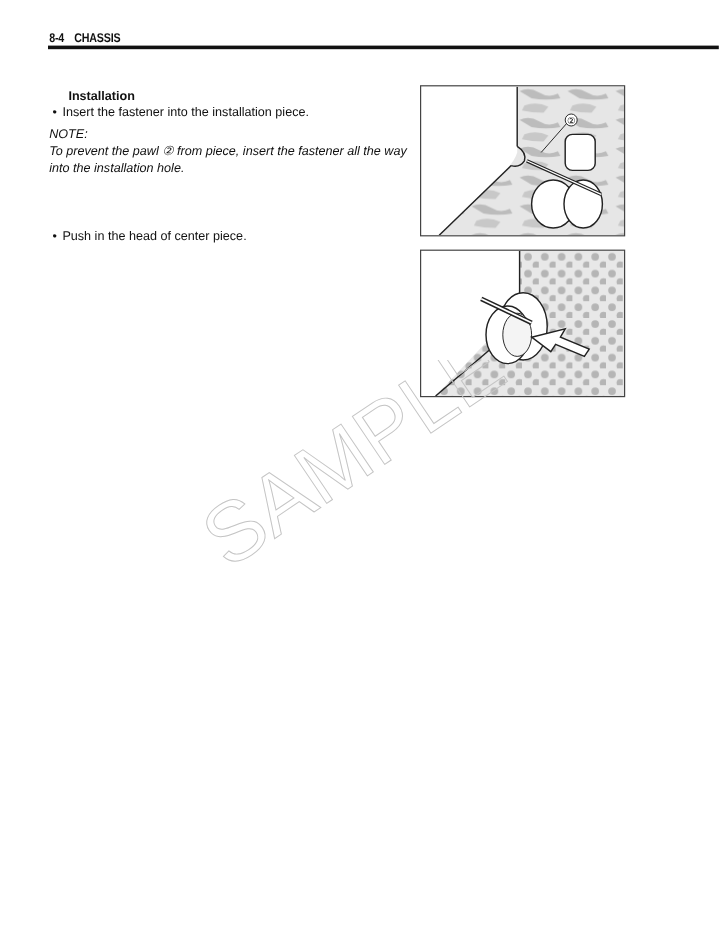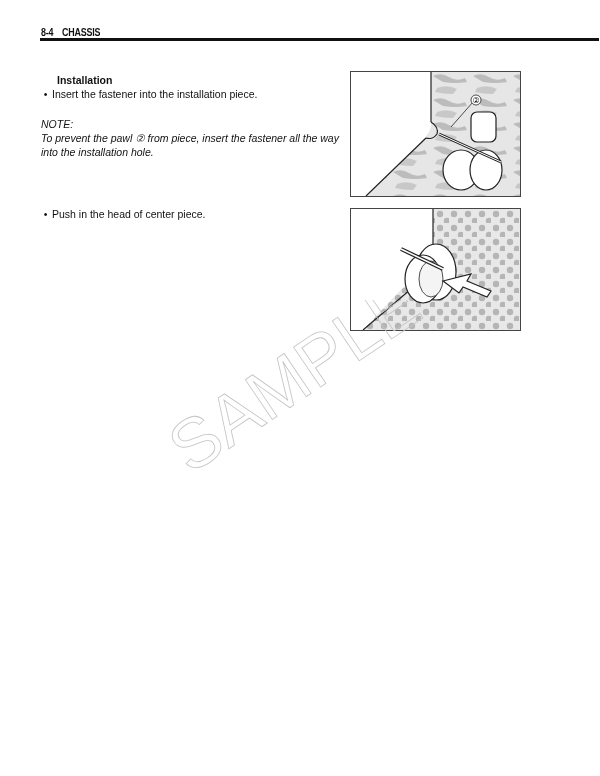--- a/index.html
+++ b/index.html
@@ -5,23 +5,23 @@
   html,body{margin:0;padding:0;background:#fff;}
   body{width:600px;height:776px;position:relative;overflow:hidden;font-family:"Liberation Sans",sans-serif;color:#111;}
   .header{position:absolute;left:40px;top:26px;width:559px;height:14px;}
   .header-text{position:absolute;left:1px;top:0;font-family:"Liberation Sans",sans-serif;font-weight:bold;font-size:10.5px;letter-spacing:-0.2px;transform:scaleX(0.85);transform-origin:left top;}
   .header-text .pg{margin-right:10px;}
   .header-rule{position:absolute;left:0;top:12px;width:559px;height:2.5px;background:#111;}
   .section{position:absolute;left:41px;top:73px;width:300px;font-size:10.5px;line-height:14px;}
   .section-title{font-weight:bold;font-size:10.5px;padding-left:16px;}
   .bullet{margin-left:0;}
   .bullet::before{content:"•";display:inline-block;width:9px;text-align:center;margin-right:2px;}
-  .note-label{font-style:italic;margin-top:16px;}
+  .note-label{font-style:italic;margin-top:4px;}
   .note-text{font-style:italic;}
-  .bullet2{position:absolute;left:41px;top:208px;font-size:10.5px;}
+  .bullet2{position:absolute;left:41px;top:191px;font-size:10.5px;}
   .bullet2::before{content:"•";display:inline-block;width:9px;text-align:center;margin-right:2px;}
   .fig{position:absolute;border:1px solid #444;background:#fff;overflow:hidden;}
   .fig1{left:350px;top:71px;width:169px;height:124px;}
   .fig2{left:350px;top:208px;width:169px;height:121px;}
   .watermark{position:absolute;left:170px;top:300px;width:300px;height:200px;pointer-events:none;}
 </style>
 </head>
 <body>
 
 <div class="header">

